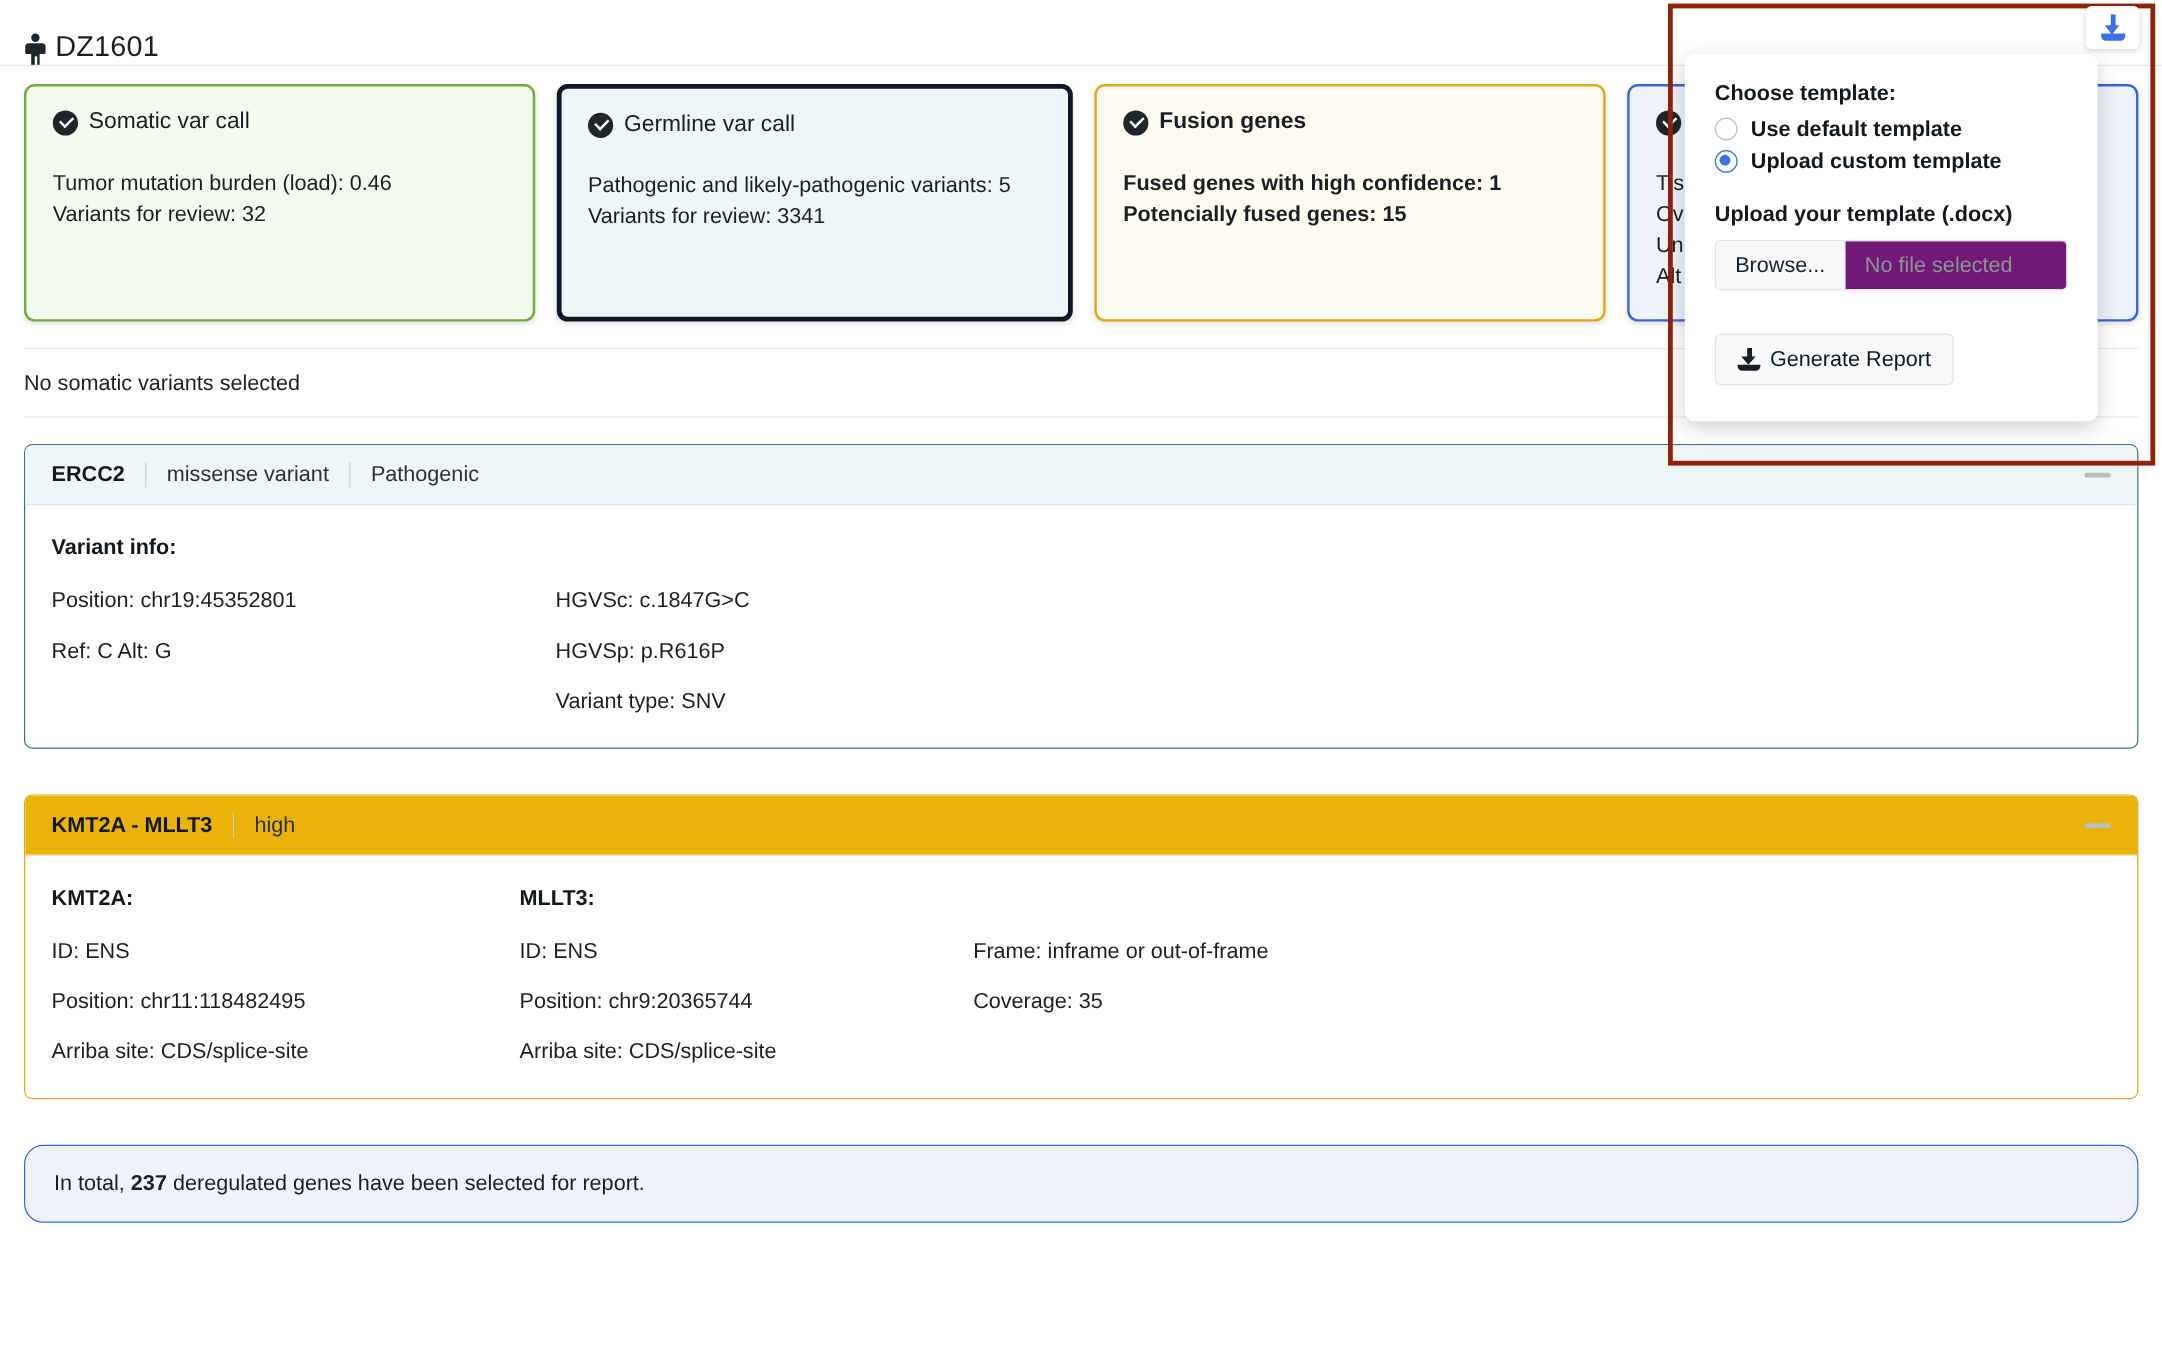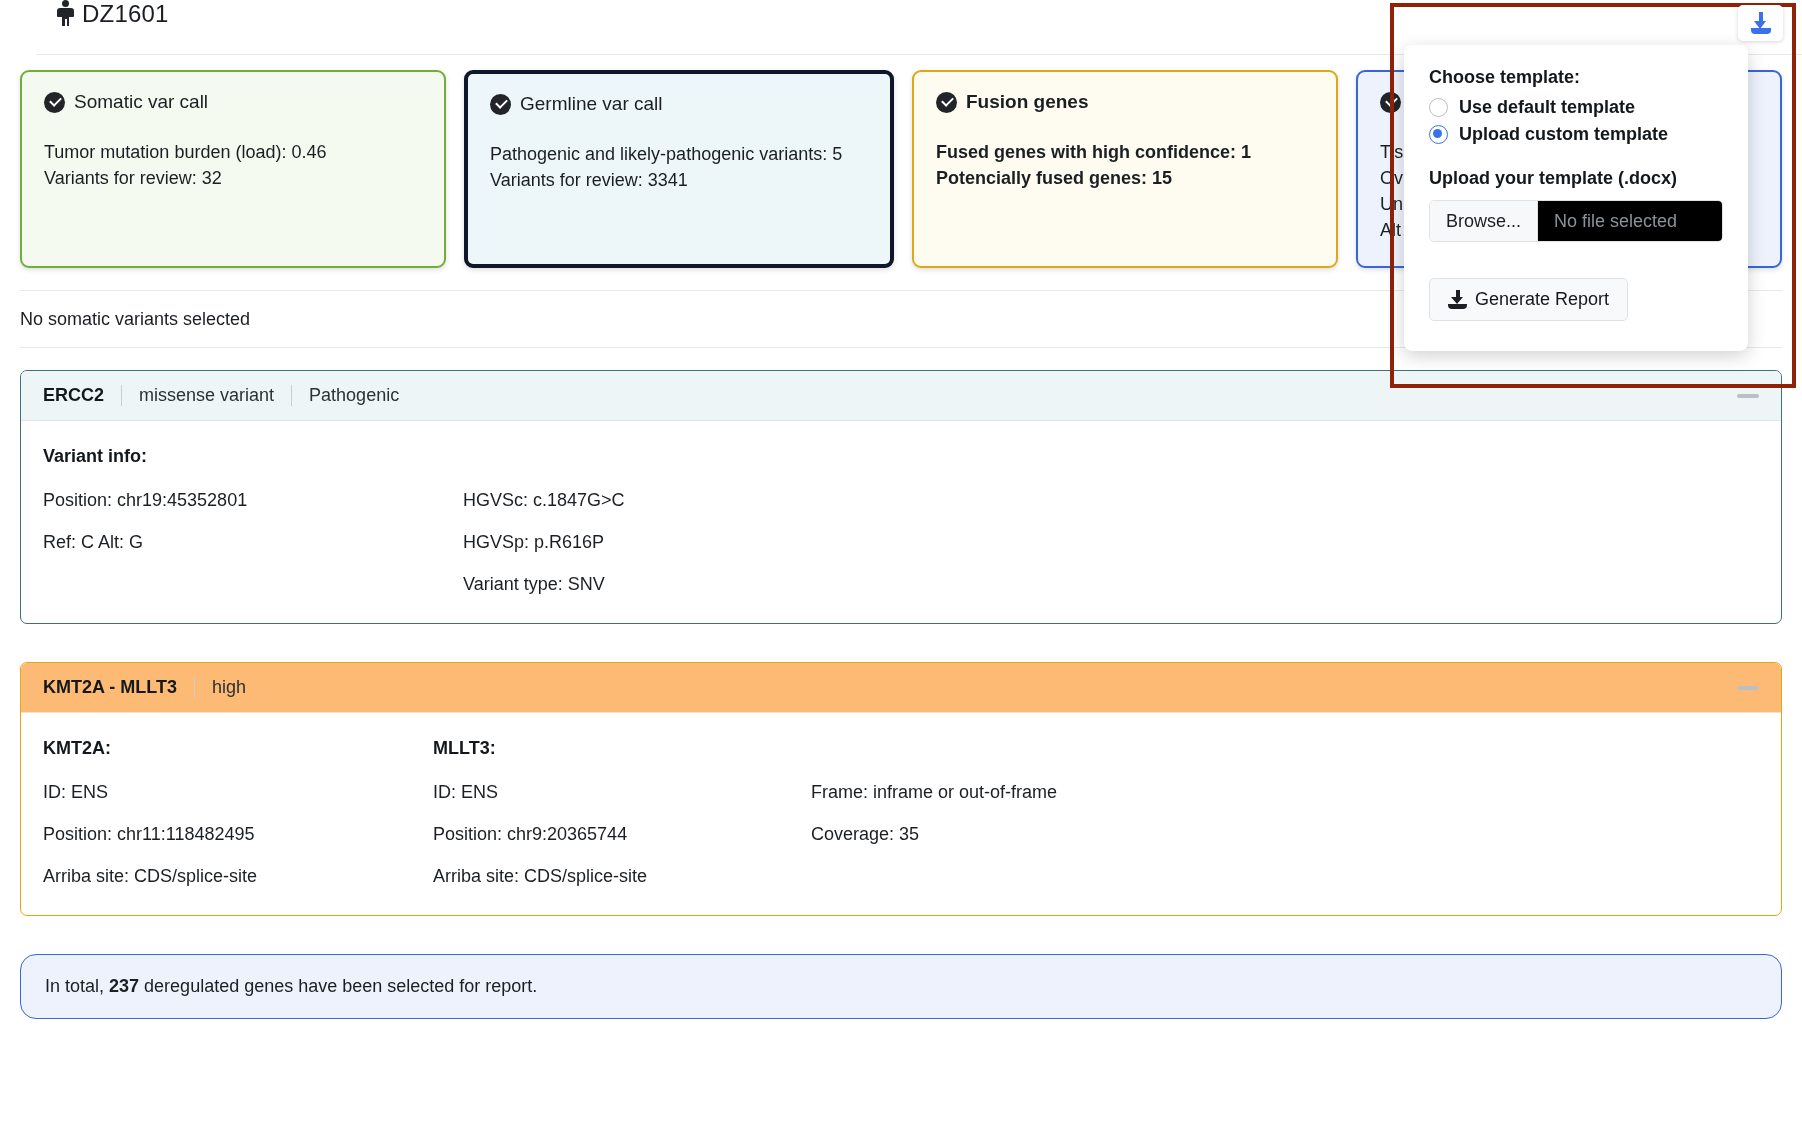--- a/index.html
+++ b/index.html
@@ -9,25 +9,24 @@
     background: #ffffff;
     font-family: "Liberation Sans", sans-serif;
     color: #212529;
     overflow: hidden;
   }
 
   
   .app-header {
     height: 55px;
     display: flex;
-    align-items: flex-start;
+    align-items: flex-end;
     padding-left: 20px;
     border-bottom: 1px solid #e6e8eb;
     position: relative;
-    margin-left: 36px;
   }
   .person-icon {
     width: 19px; height: 26px;
     margin-right: 7px;
     display: inline-block;
     position: relative;
     flex: none;
   }
   .person-icon .head {
     position: absolute; left: 6px; top: 0;
@@ -111,21 +110,21 @@
   }
   .panel-teal { border: 1.6px solid #3d6f85; }
   .panel-amber { border: 1.6px solid #e0a816; }
 
   .panel-head {
     display: flex; align-items: center;
     padding: 14px 22px;
     font-size: 18px;
   }
   .panel-head-teal { background: #eef5f7; border-bottom: 1px solid #dfe5e8; }
-  .panel-head-amber { background: #fdba74; border-bottom: 1px solid #eee5cc; }
+  .panel-head-amber { background: #eab308; border-bottom: 1px solid #eee5cc; }
   .panel-head .gene { font-weight: bold; color: #13181c; }
   .panel-head .sep {
     width: 1px; height: 21px; background: #c7cfd4;
     margin: 0 17px;
     flex: none;
   }
   .panel-head .tag { color: #2b3136; }
   .collapse-icon {
     margin-left: auto;
     width: 22px; height: 4px;
@@ -251,21 +250,21 @@
     display: flex; align-items: center;
     background: #f7f8f9;
     font-size: 18px; color: #1b1f23;
     border-right: 1px solid #dfe3e7;
     white-space: nowrap;
   }
   .file-name {
     flex: 1;
     display: flex; align-items: center;
     padding-left: 16px;
-    background: #000000;
+    background: #701a75;
     font-size: 18px; color: #8b9299;
     white-space: nowrap;
   }
   .gen-btn {
     margin-top: 36px;
     display: inline-flex; align-items: center; gap: 8px;
     padding: 10px 18px;
     border: 1px solid #dfe3e7;
     border-radius: 5px;
     background: #f8f9fa;

